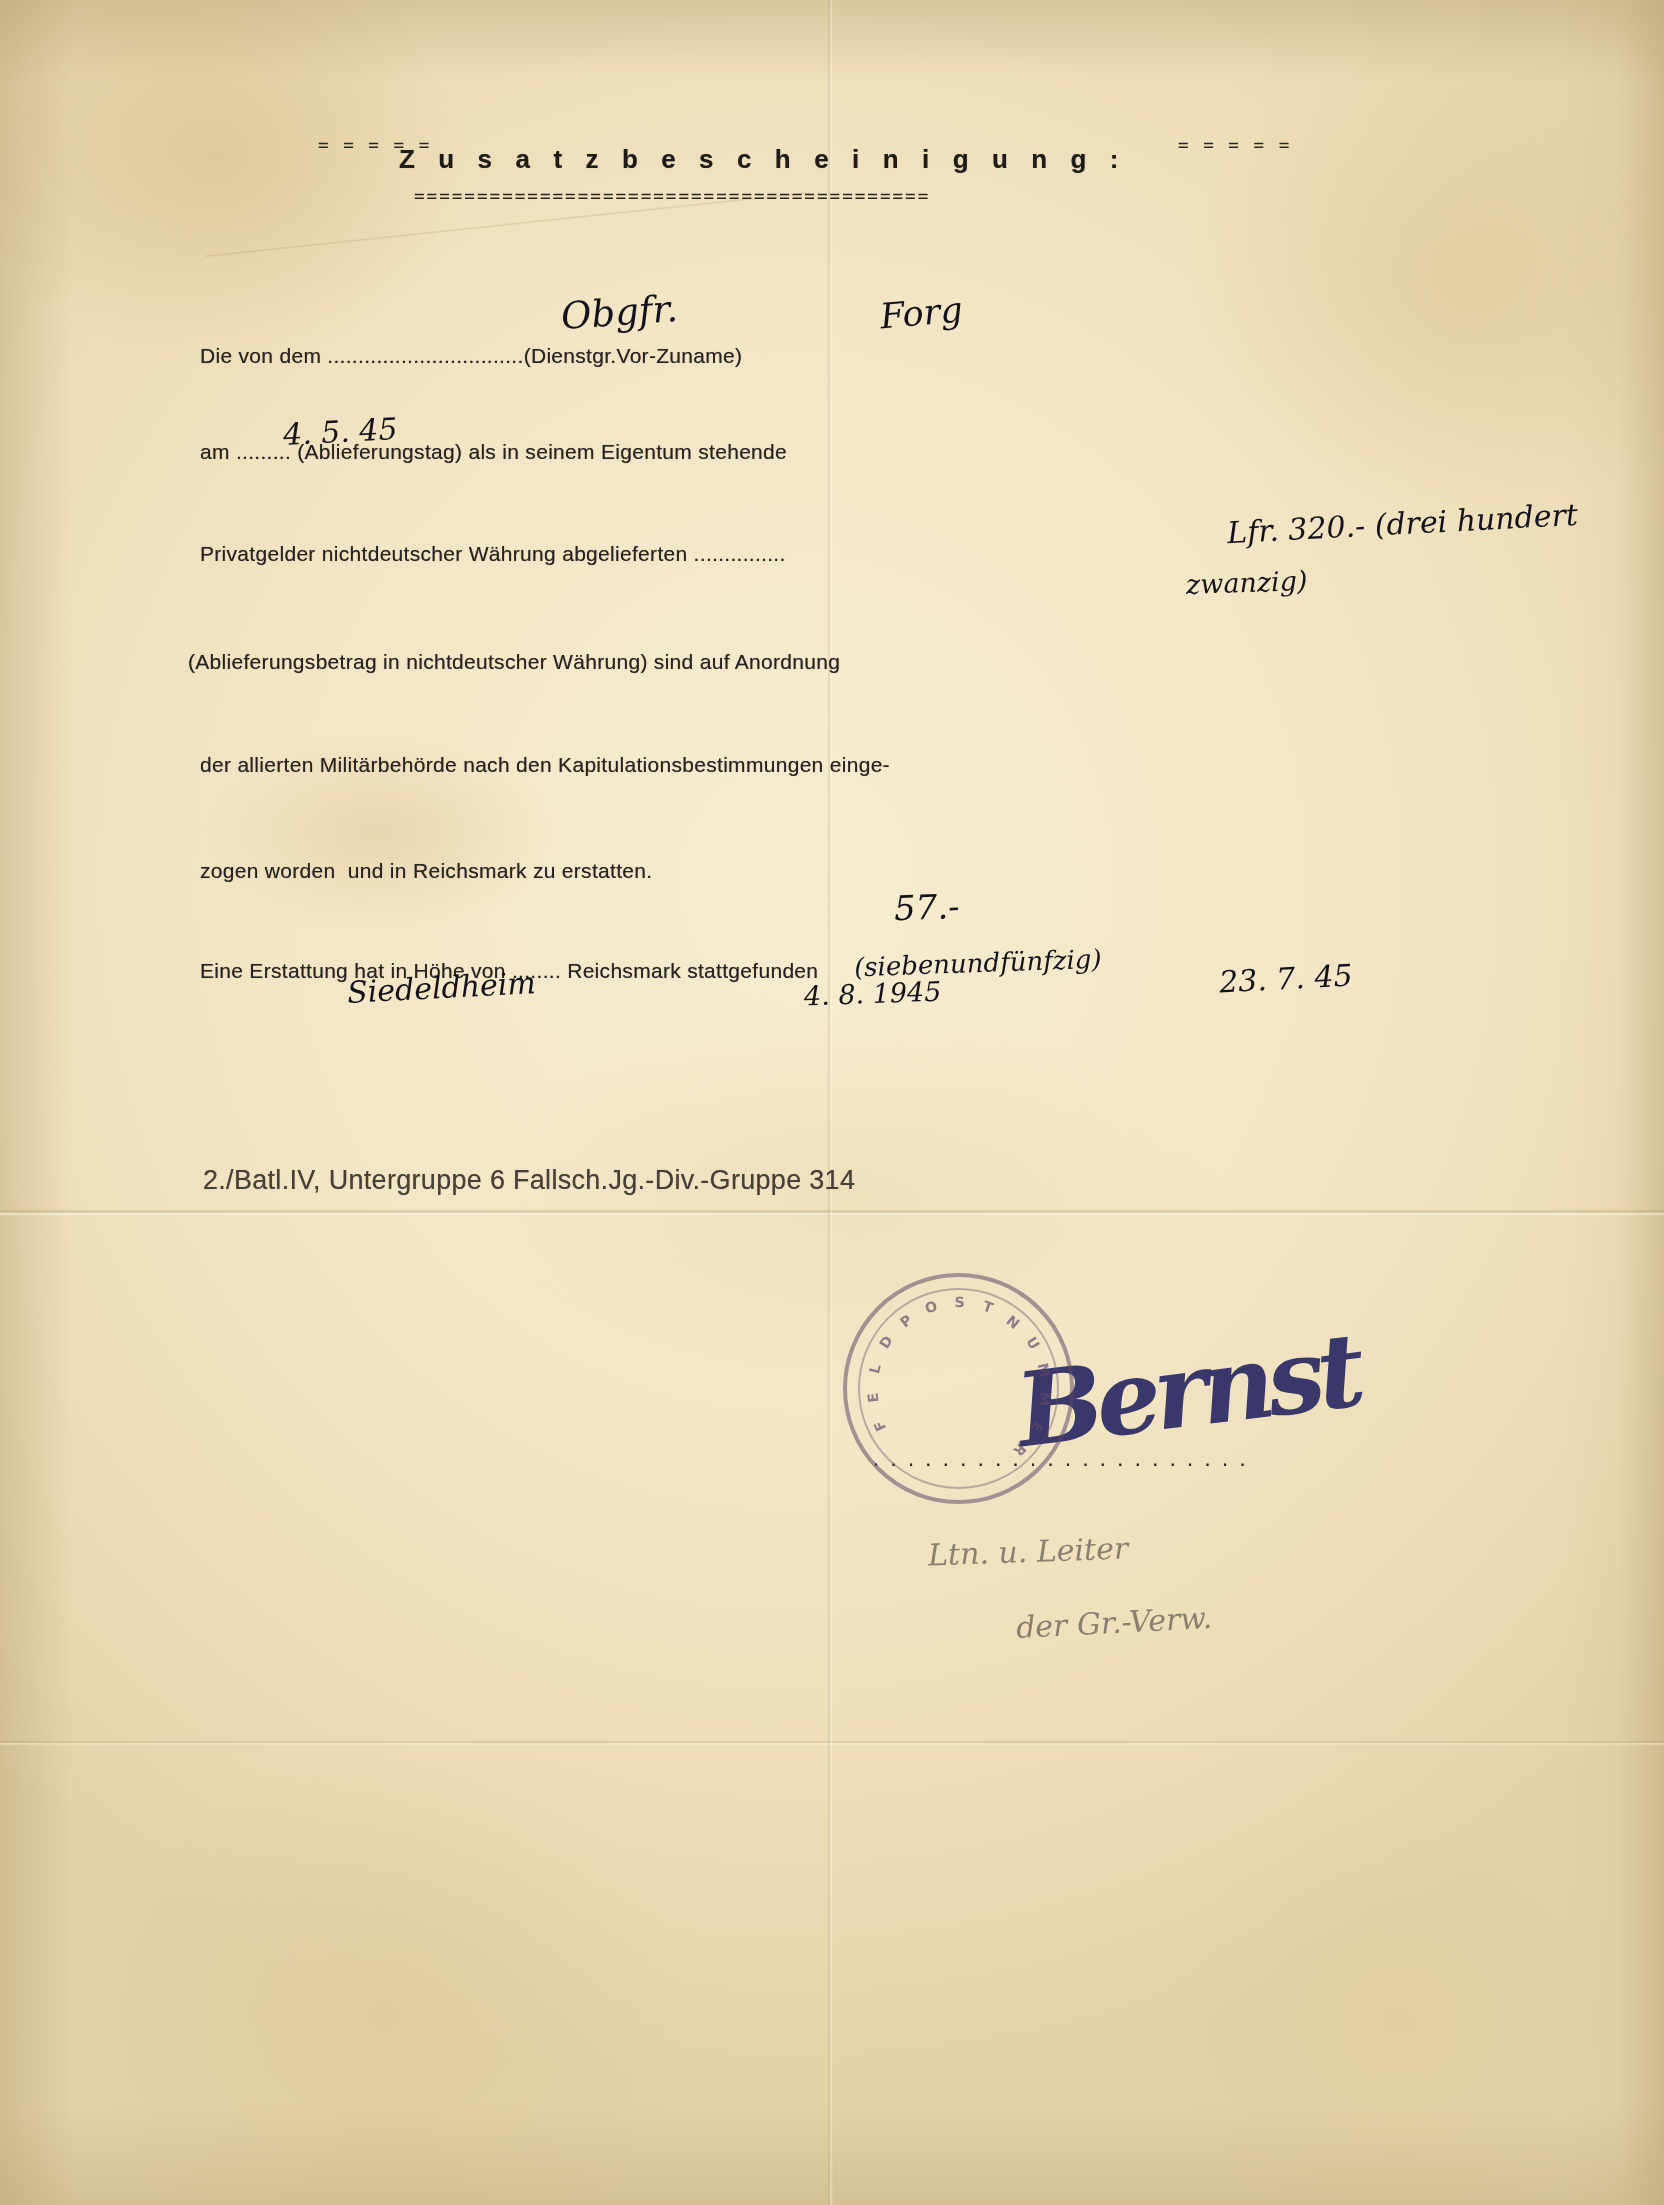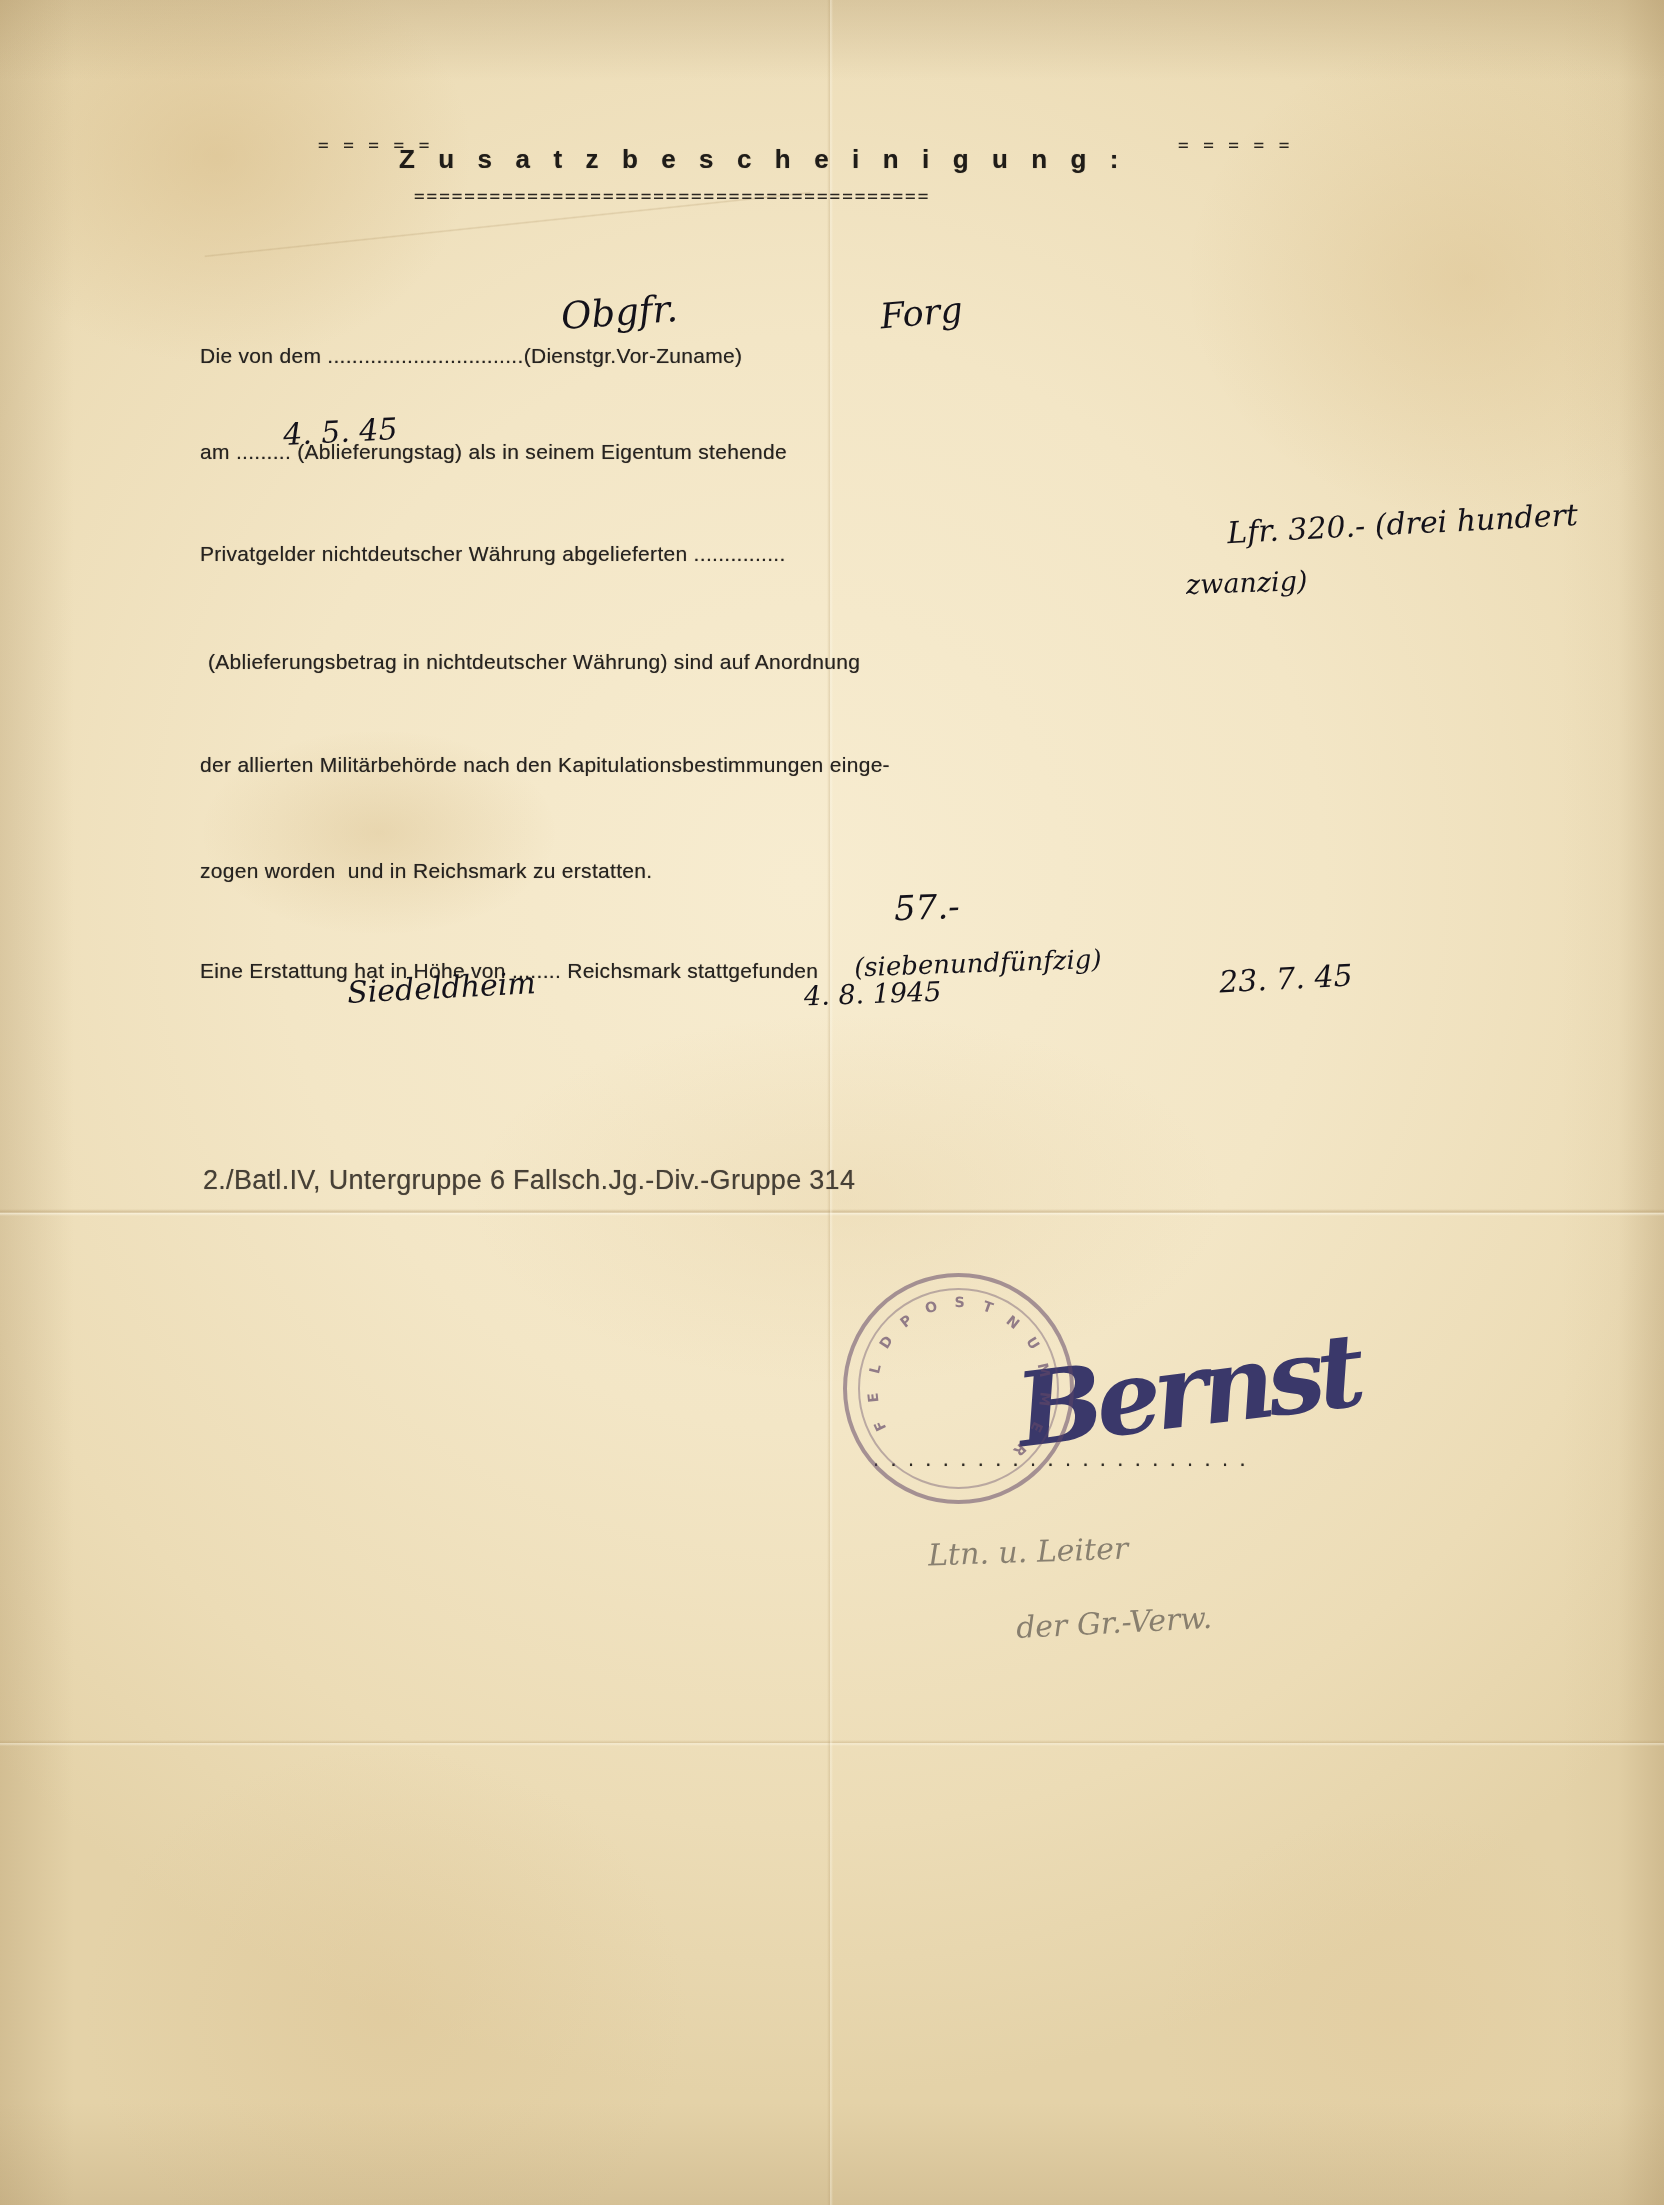--- a/index.html
+++ b/index.html
@@ -115,21 +115,21 @@
     letter-spacing: 0.7px;
   }
   #rule-top   { left: 318px; top: 135px; letter-spacing: 2px; font-size: 17.6px; }
   #rule-top2  { left: 1178px; top: 135px; letter-spacing: 2px; font-size: 17.6px; }
   #rule-bot   { left: 414px; top: 186px; letter-spacing: 2px; font-size: 17.6px; }
 
   .body-line { font-size: 21px; }
   #l1 { left: 200px; top: 344px; }
   #l2 { left: 200px; top: 440px; }
   #l3 { left: 200px; top: 542px; }
-  #l4 { left: 208px; top: 650px; }
+  #l4 { left: 188px; top: 650px; }
   #l5 { left: 200px; top: 753px; }
   #l6 { left: 200px; top: 859px; }
   #l7 { left: 200px; top: 911px; margin-top: 48px; }
   #l8 { left: 200px; top: 989px; }
   #unit { left: 203px; top: 1165px; font-size: 27px; color: #3a342c; opacity: 0.93; }
 
   #dots-sig {
     left: 873px; top: 1446px;
     font-size: 21.7px; letter-spacing: 2.7px;
     color: #2e2a24;

